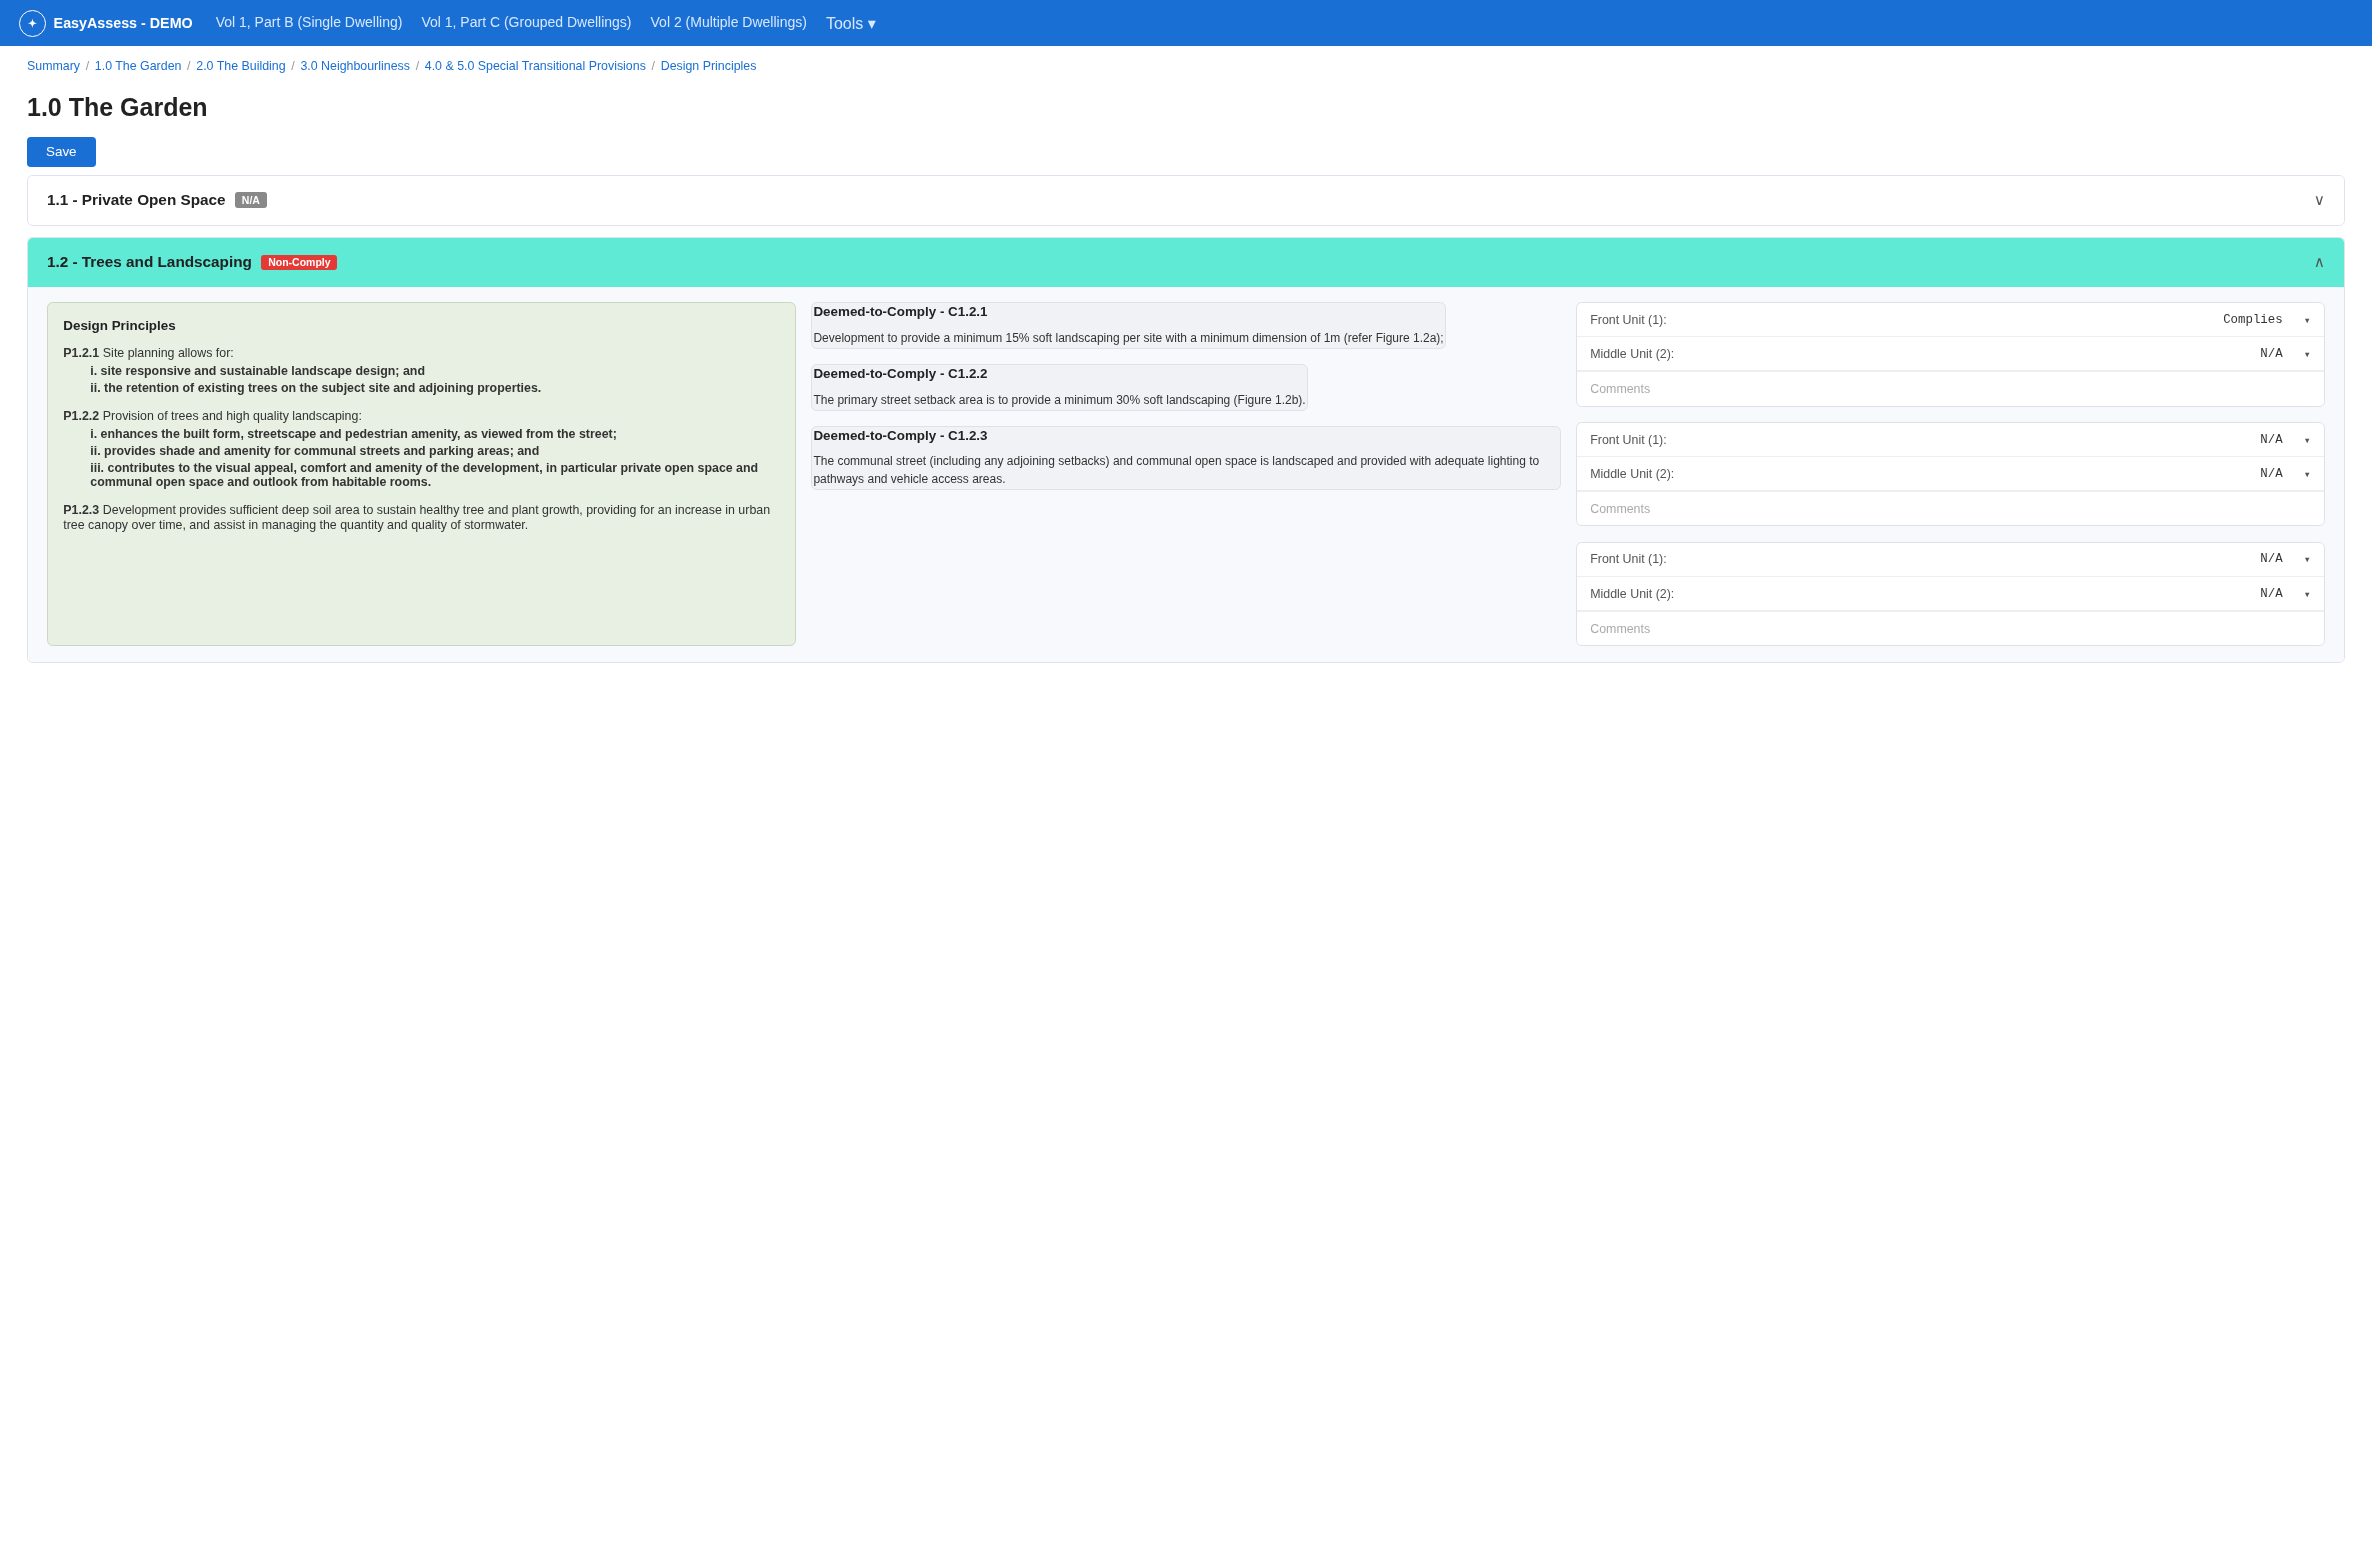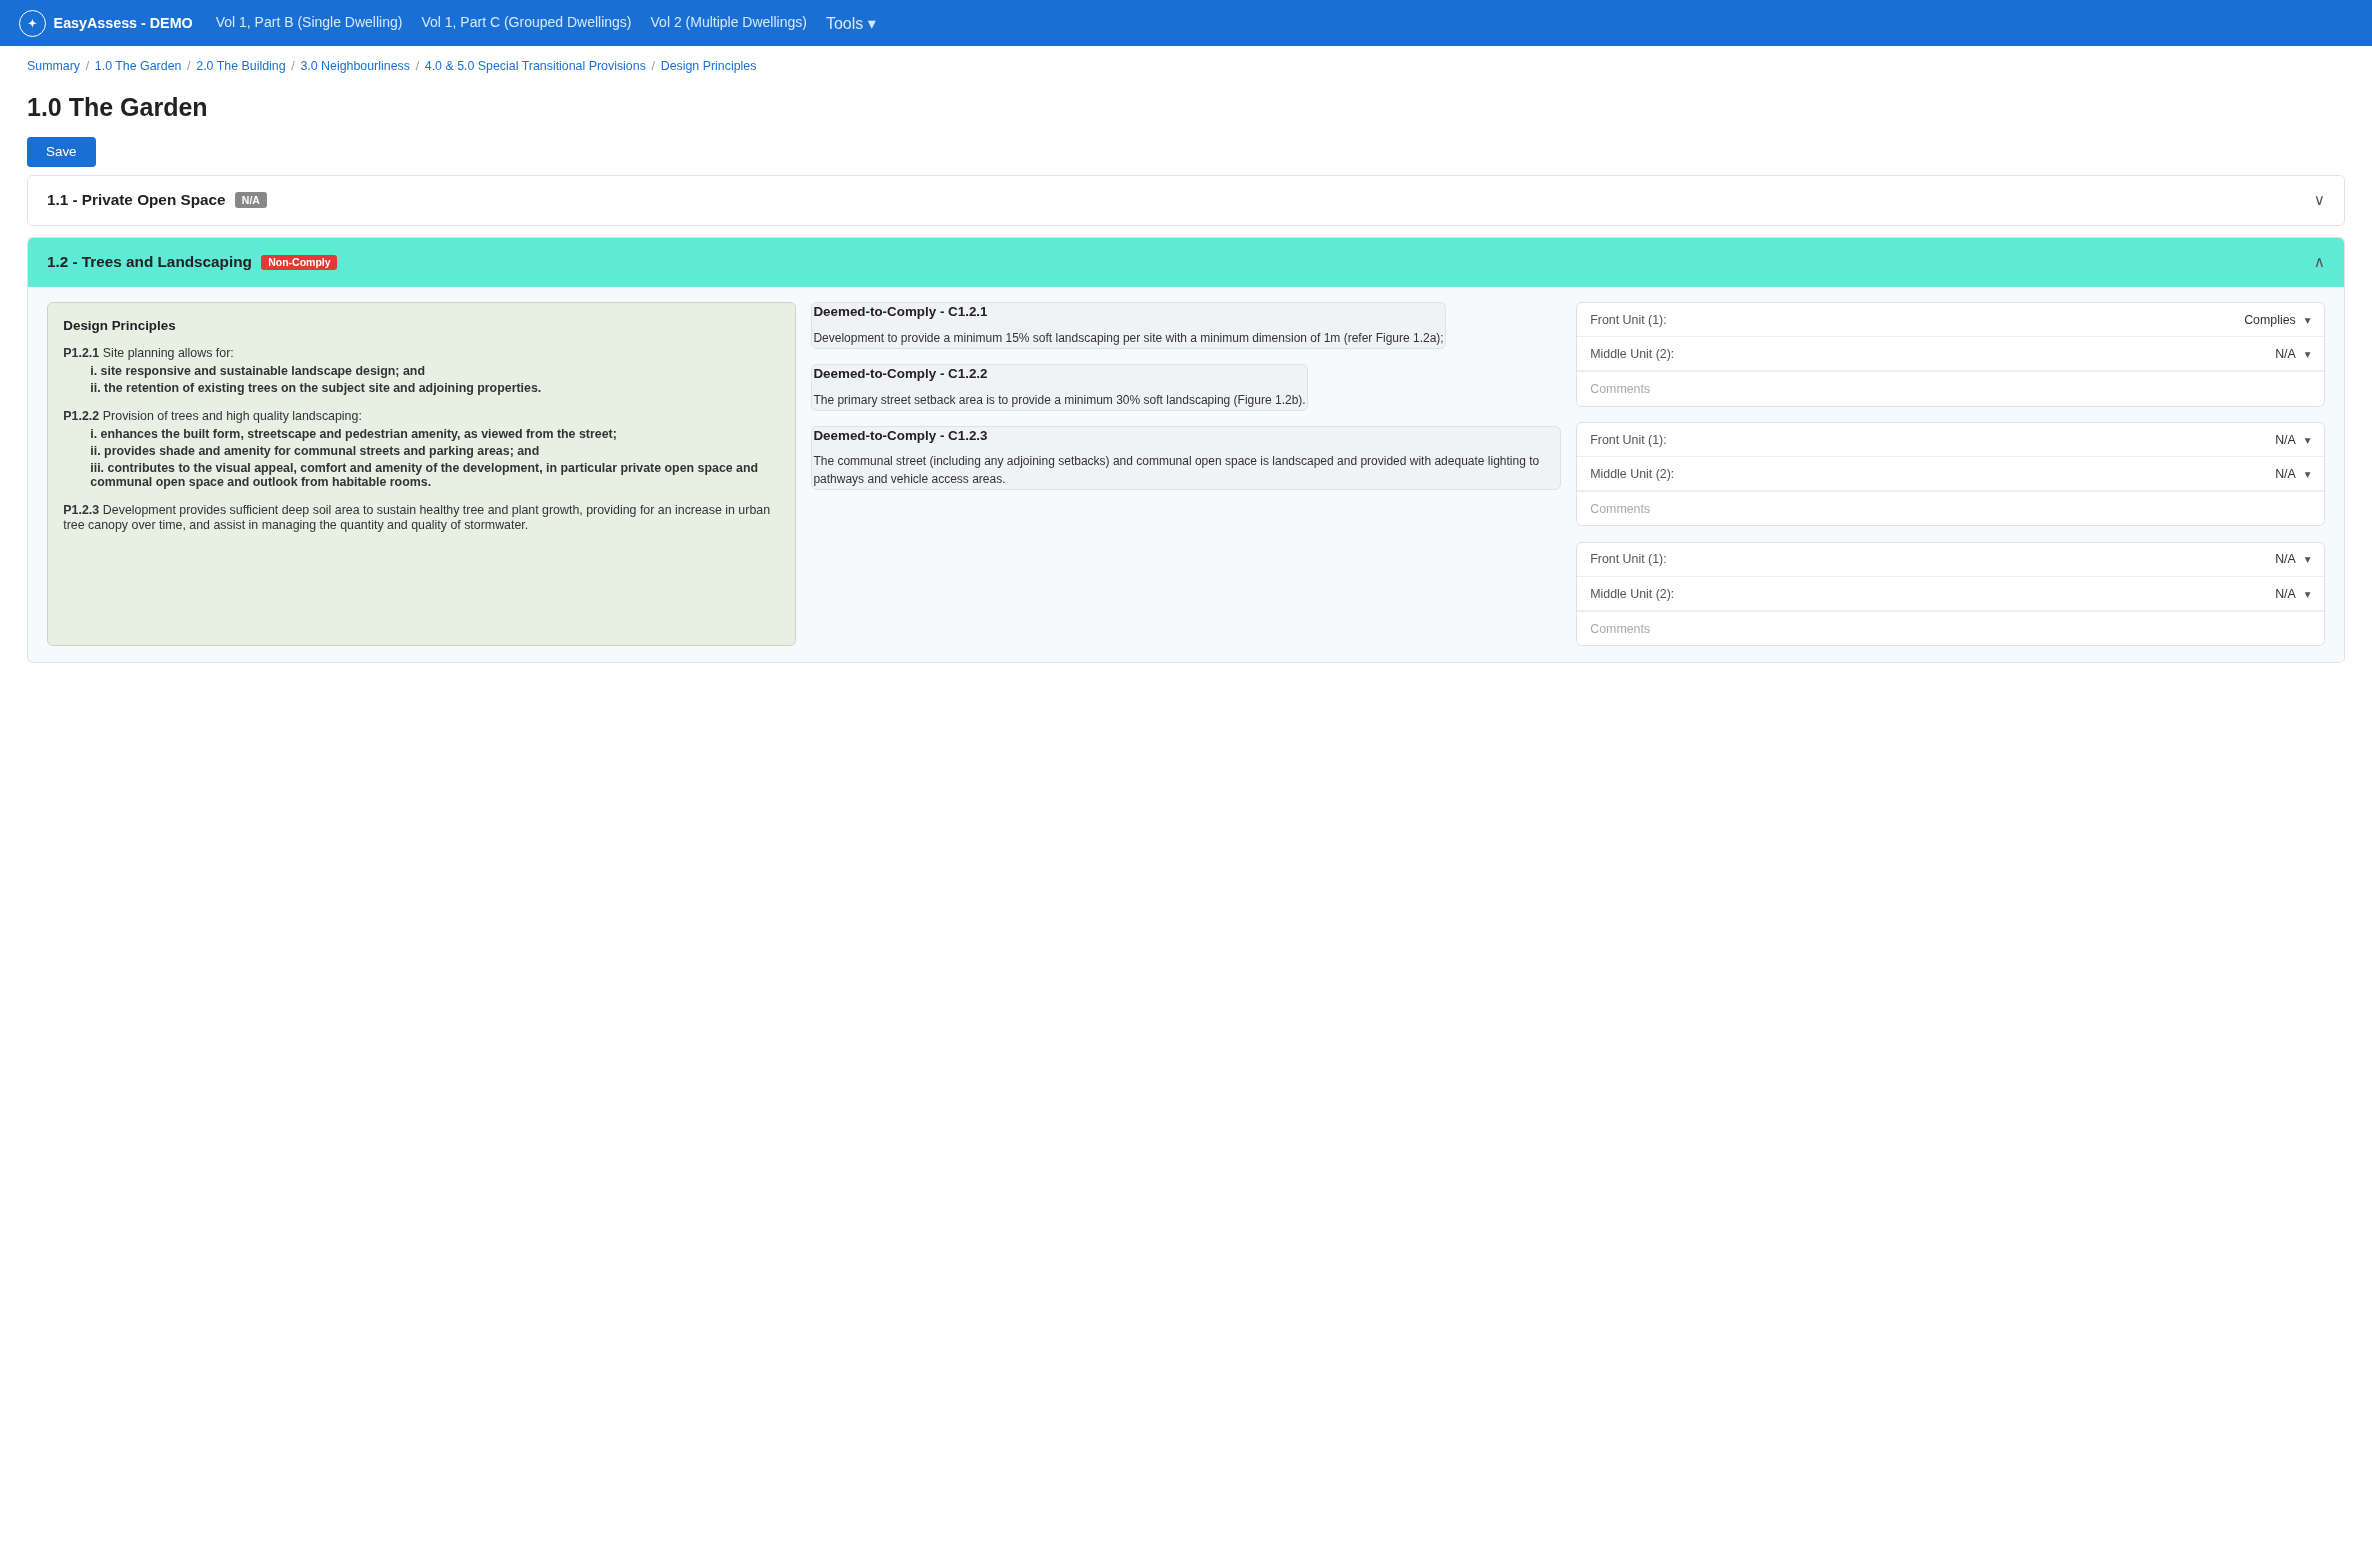--- a/index.html
+++ b/index.html
@@ -120,21 +120,21 @@
       border-radius: 5.7px;
       overflow: hidden;
     }
     .right-row {
       display: flex; align-items: center; justify-content: space-between;
       padding: 9.6px 13.4px;
       border-bottom: 1px solid #eee;
     }
     .right-row:last-of-type { border-bottom: none; }
     .right-row-label { font-size: 12.4px; color: #555; }
-    .right-select { display: flex; align-items: flex-start; gap: 9px; font-size: 12.4px; color: #333; }
+    .right-select { display: flex; align-items: flex-start; gap: 21px; font-size: 12.4px; color: #333; font-family: Liberation Mono, monospace; }
     .right-comments {
       padding: 9.6px 13.4px;
       font-size: 12.4px; color: #aaa;
       border-top: 1px solid #eee;
     }
   </style>
 </head>
 <body>
 
 <nav class="top-nav">

